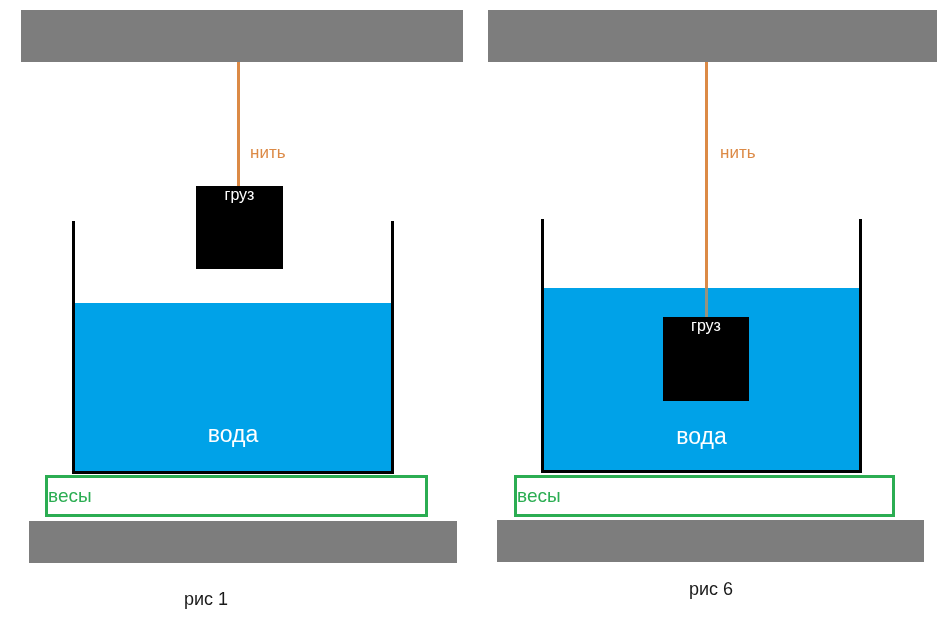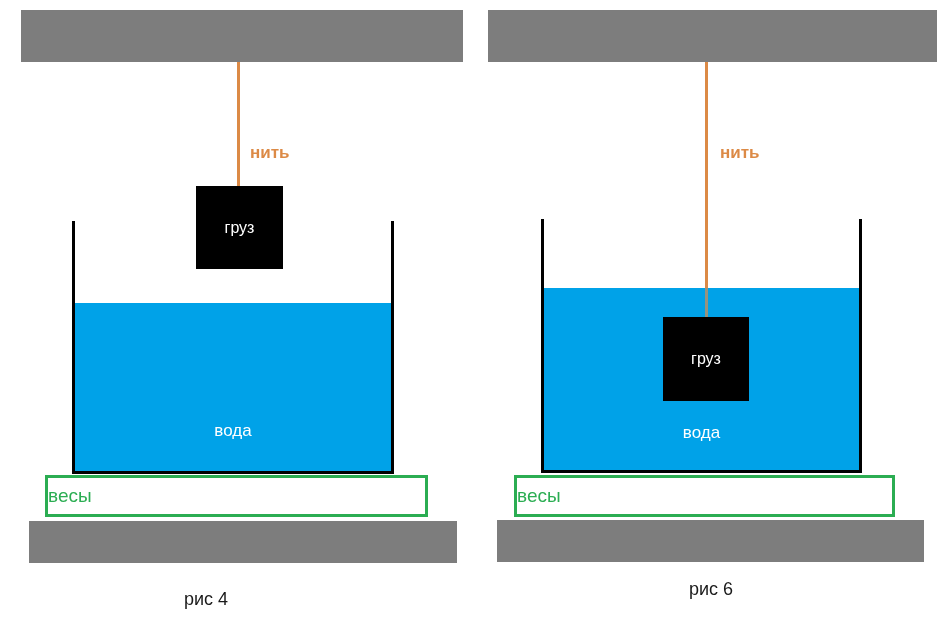--- a/index.html
+++ b/index.html
@@ -2,25 +2,25 @@
 <html style="--ceiling-gray: #7D7D7D; --water-blue: #00A2E8; --scales-green: #2BAD52; --thread-orange: #DC8A46; --thread-submerged: #97937E;"><head>
 <meta charset="utf-8">
 <style>
   html,body{margin:0;padding:0;background:#ffffff;}
   body{font-family:"Liberation Sans", sans-serif;}
   .canvas{position:relative;width:937px;height:631px;background:#ffffff;overflow:hidden;}
   .abs{position:absolute;}
   .ceiling, .ground{background:var(--ceiling-gray,#7D7D7D);}
   .thread{background:var(--thread-orange,#DC8A46);}
   .thread-sub{background:var(--thread-submerged,#97937E);}
-  .thread-label{color:var(--thread-orange,#DC8A46);font-size:17px;font-weight:700;}
+  .thread-label{color:var(--thread-orange,#DC8A46);font-size:17px;font-weight:400;}
   .wall{background:#000000;}
   .water{background:var(--water-blue,#00A2E8);}
-  .water-label{position:absolute;left:0;right:0;text-align:center;color:#ffffff;font-size:17px;}
-  .weight{background:#000000;display:flex;align-items:center;justify-content:center;color:#ffffff;font-size:16px;}
+  .water-label{position:absolute;left:0;right:0;text-align:center;color:#ffffff;font-size:23px;}
+  .weight{background:#000000;display:flex;align-items:flex-start;justify-content:center;color:#ffffff;font-size:16px;}
   .scales{border:3px solid var(--scales-green,#2BAD52);background:#ffffff;display:flex;align-items:center;color:var(--scales-green,#2BAD52);font-size:19px;}
   .caption{color:#1a1a1a;font-size:18px;text-align:center;}
 </style>
 </head>
 <body>
 
 <div class="canvas">
 
   <div class="abs ceiling" style="left:21px;top:10px;width:442px;height:52px;"></div>
 
@@ -40,21 +40,21 @@
   <div class="abs weight" style="left:196px;top:186px;width:87px;height:83px;">
     <span>груз</span>
   </div>
 
   <div class="abs scales" style="left:45px;top:475px;width:377px;height:36px;">
     <span>весы</span>
   </div>
 
   <div class="abs ground" style="left:29px;top:521px;width:428px;height:42px;"></div>
 
-  <div class="abs caption" style="left:156px;top:589px;width:100px;">рис 4</div>
+  <div class="abs caption" style="left:156px;top:589px;width:100px;">рис 1</div>
 
   <div class="abs ceiling" style="left:488px;top:10px;width:449px;height:52px;"></div>
 
   <div class="abs thread" style="left:705px;top:62px;width:3px;height:226px;"></div>
 
   <div class="abs thread-label" style="left:720px;top:143px;">нить</div>
 
   <div class="abs wall" style="left:541px;top:219px;width:3px;height:254px;"></div>
   <div class="abs wall" style="left:859px;top:219px;width:3px;height:254px;"></div>
 

